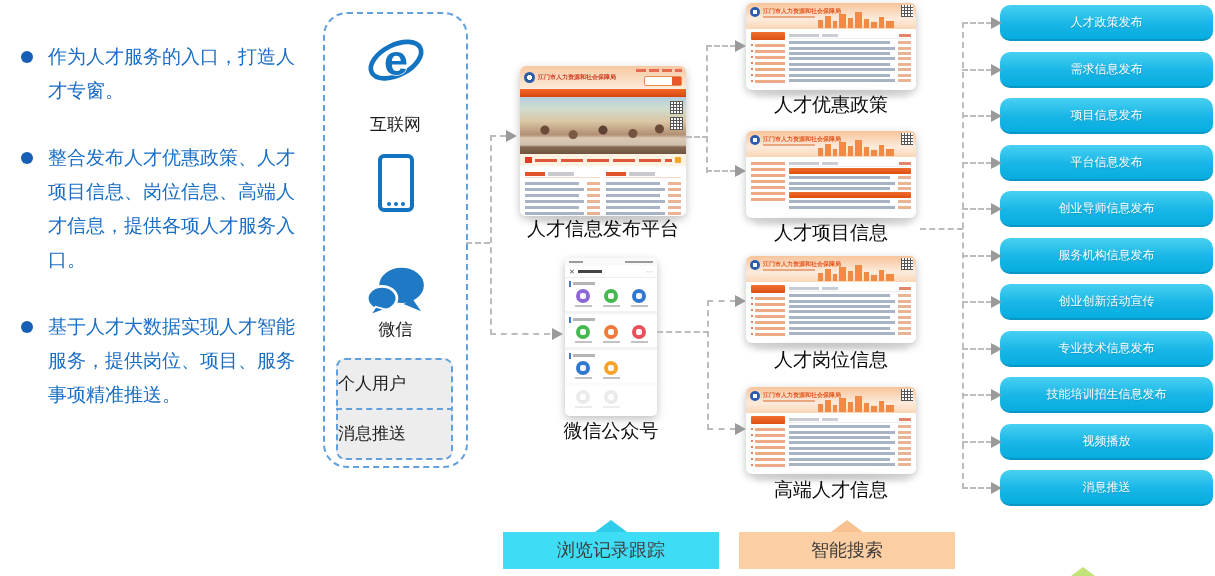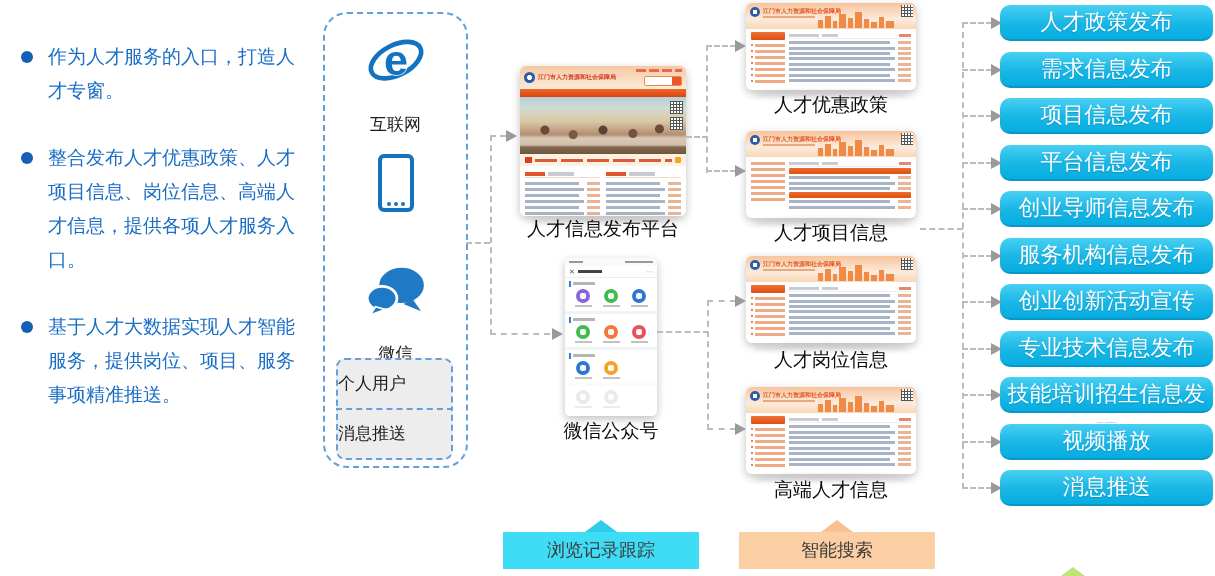--- a/index.html
+++ b/index.html
@@ -127,25 +127,25 @@
   .cell{width:28px;display:flex;flex-direction:column;align-items:center;gap:2px;padding:2px 0;}
   .ic{width:14px;height:14px;border-radius:50%;position:relative;}
   .ic::after{content:'';position:absolute;left:4px;top:4px;width:6px;height:6px;background:#fff;border-radius:2px;opacity:.95;}
   .cl{width:17px;height:2px;background:#c2c2c2;display:block;}
   .wx-sec.fade{opacity:.3;}
 
   
   .fn-btn{position:absolute;left:1000px;width:213px;height:36px;border-radius:10px;
           background:linear-gradient(180deg,#48d0f2 0%,#18b6e6 55%,#07ade0 100%);
           border-bottom:2px solid #0b97c6;box-sizing:border-box;
-          color:#fff;font-size:22px;text-align:center;line-height:34px;
+          color:#fff;font-size:12px;text-align:center;line-height:34px;
           text-shadow:0 1px 1px rgba(0,70,100,.25);}
 
   
-  .fbar{position:absolute;top:532px;width:196px;height:37px;line-height:37px;text-align:center;
+  .fbar{position:absolute;top:532px;width:216px;height:37px;line-height:37px;text-align:center;
         font-size:18px;color:#3d3d3d;}
   .fbar::before{content:'';position:absolute;top:-12px;left:50%;margin-left:-16px;width:0;height:0;
         border-left:16px solid rgba(0,0,0,0);border-right:16px solid rgba(0,0,0,0);}
   .fb1{left:503px;background:#3edcf5;}  .fb1::before{border-bottom:12px solid #2fcde9;}
   .fb2{left:739px;background:#fbcfa3;}  .fb2::before{border-bottom:12px solid #f7c191;}
   .fb3{left:975px;background:#daf194;margin-top:47px;}  .fb3::before{border-bottom:12px solid #c2e27a;}
 
   
   .dh{position:absolute;border-top:2px dashed #bcbcbc;}
   .dv{position:absolute;border-left:2px dashed #bcbcbc;}
@@ -175,21 +175,21 @@
     <div class="phone"></div>
 
     <div class="wx-icon">
       <svg width="60" height="52" viewBox="0 0 64 56">
         <ellipse cx="38" cy="23" rx="24" ry="19" fill="#1f79c4"></ellipse>
         <path d="M50 38 L59 51 L40 43 Z" fill="#1f79c4"></path>
         <ellipse cx="17" cy="37" rx="16" ry="13" fill="#1f79c4" stroke="#fff" stroke-width="3"></ellipse>
         <path d="M10 46 L4 55 L21 49 Z" fill="#1f79c4" stroke="#fff" stroke-width="2"></path>
       </svg>
     </div>
-    <div class="ch-label" style="top:328px">微信</div>
+    <div class="ch-label" style="top:304px">微信</div>
 
     <div class="user-types">
       <div class="user-box first">个人用户</div>
       <div class="user-box second">消息推送</div>
     </div>
   </div>
 
   <div class="mini home">
     <div class="m-head">
       <span class="m-logo"></span>

